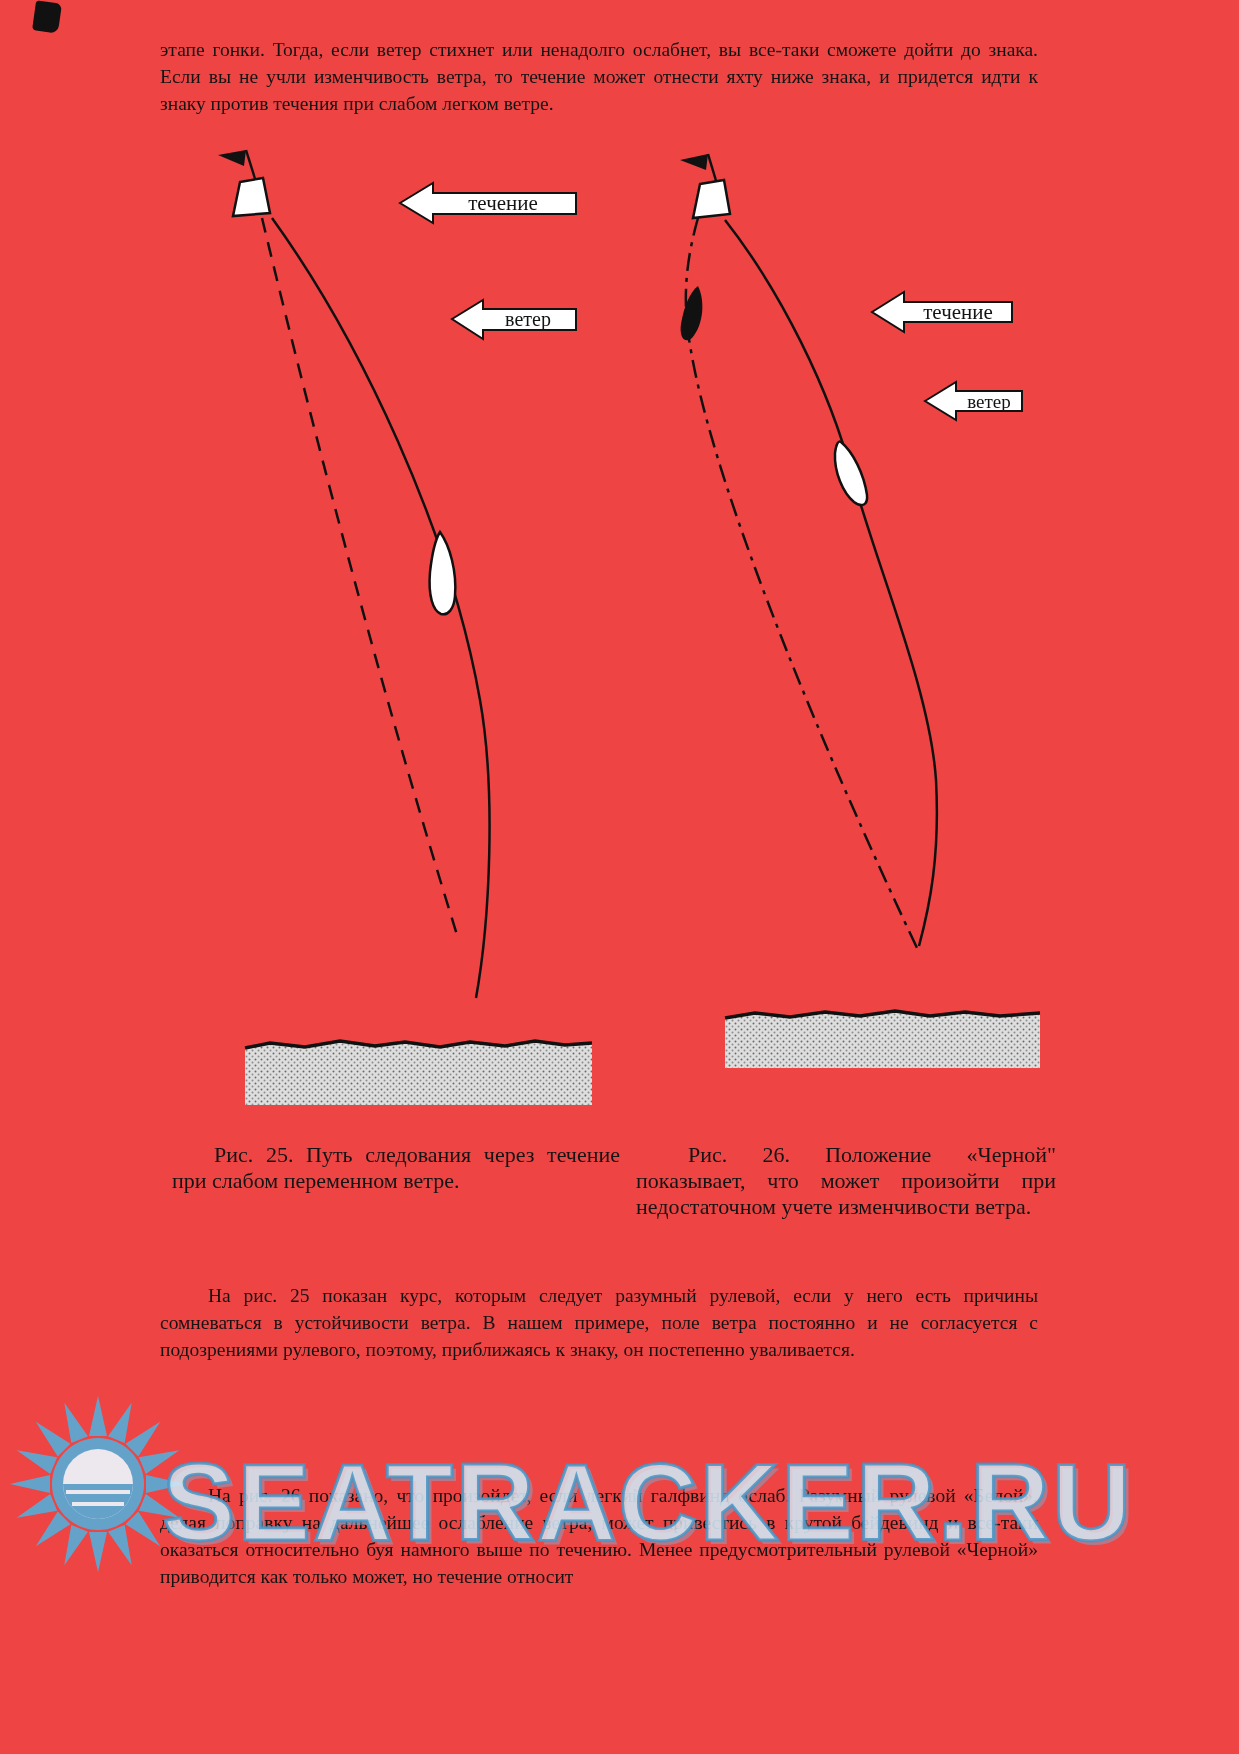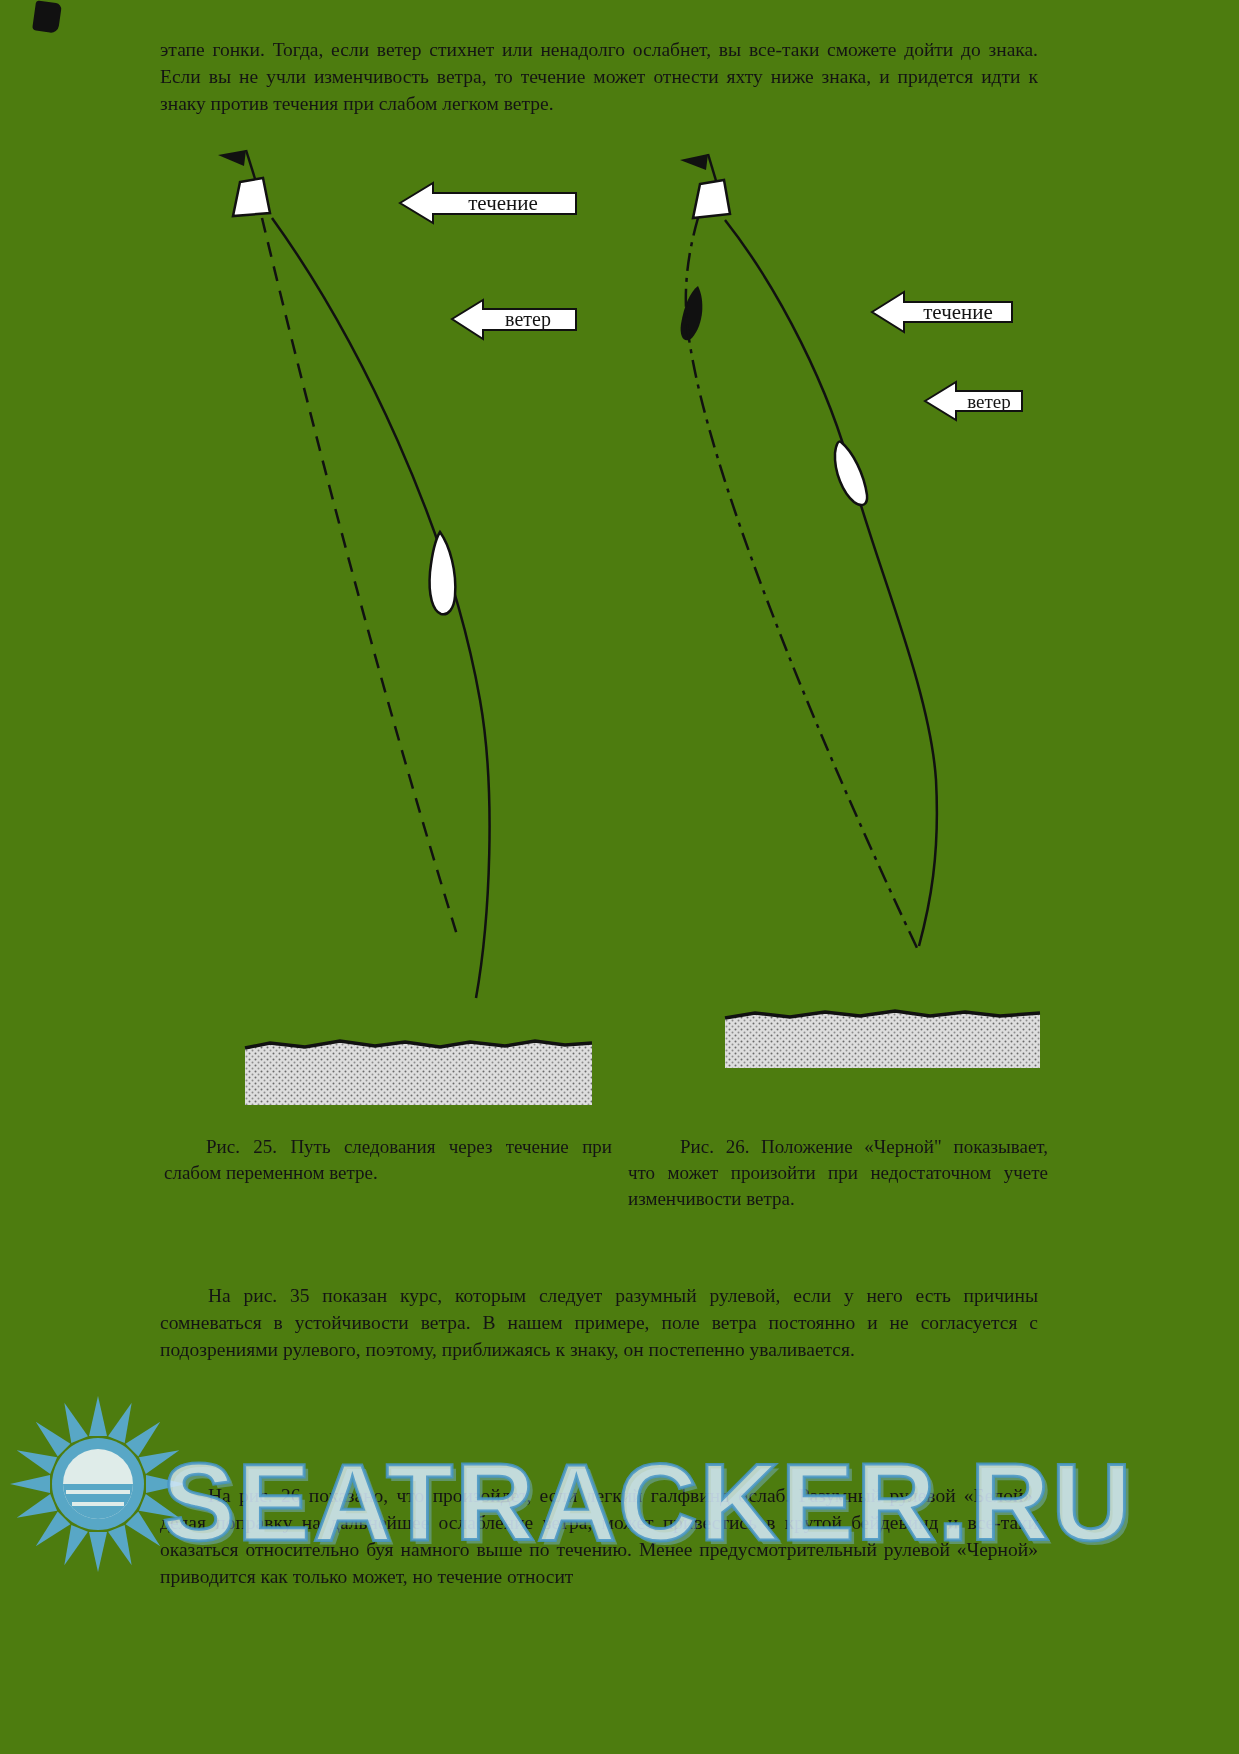--- a/index.html
+++ b/index.html
@@ -1,27 +1,27 @@
 <!DOCTYPE html>
 <html><head>
 <meta charset="utf-8">
 <style>
   * { box-sizing: border-box; }
   html, body { margin:0; padding:0; background:#9a9a9a; }
   .page {
     position:relative; width:1239px; height:1754px; margin:0 auto;
-    background:#4d7c0f; color:#141414; overflow:hidden;
+    background:#ef4444; color:#141414; overflow:hidden;
     font-family:"Liberation Serif","DejaVu Serif",serif;
   }
   .para {
     position:absolute; font-size:19.5px; line-height:27px;
     text-align:justify; margin:0;
   }
   .indent { text-indent:48px; }
-  .caption { position:absolute; font-size:19px; line-height:26px; margin:4px; text-align:justify;font-family:Liberation Serif, serif; }
+  .caption { position:absolute; font-size:22px; line-height:26px; margin:12px; text-align:justify;font-family:Liberation Serif, serif; }
   .fig { position:absolute; }
   svg text { font-family:"Liberation Serif","DejaVu Serif",serif; fill:#141414; }
   .scan-artifact {
     position:absolute; left:34px; top:2px; width:26px; height:30px;
     background:#111; border-radius:3px 6px 8px 4px; transform:rotate(8deg);
   }
   .watermark-text {
     position:absolute; left:162px; top:1438px; z-index:6;
     font-family:"Liberation Sans","DejaVu Sans",sans-serif; font-weight:bold;
     font-size:110px; letter-spacing:2px; white-space:nowrap;
@@ -114,21 +114,21 @@
     <g>
       <path d="M105 878 L135 873 L170 877 L205 872 L240 876 L275 871 L310 876 L345 872 L380 876 L420 873 L420 928 L105 928 Z" fill="url(#stip2)"></path>
       <path d="M105 878 L135 873 L170 877 L205 872 L240 876 L275 871 L310 876 L345 872 L380 876 L420 873" fill="none" stroke="#111" stroke-width="3.5"></path>
     </g>
   </svg>
 
   <p class="caption" style="left:160px; top:1130px; width:448px; text-indent:42px;">Рис. 25. Путь следования через течение при слабом переменном ветре.</p>
 
   <p class="caption" style="left:624px; top:1130px; width:420px; text-indent:52px;">Рис. 26. Положение «Черной" показывает, что может произойти при недостаточном учете изменчивости ветра.</p>
 
-  <p class="para indent" style="left:160px; top:1282px; width:878px;">На рис. 35 показан курс, которым следует разумный рулевой, если у него есть причины сомневаться в устойчивости ветра. В нашем примере, поле ветра постоянно и не согласуется с подозрениями рулевого, поэтому, приближаясь к знаку, он постепенно уваливается.</p>
+  <p class="para indent" style="left:160px; top:1282px; width:878px;">На рис. 25 показан курс, которым следует разумный рулевой, если у него есть причины сомневаться в устойчивости ветра. В нашем примере, поле ветра постоянно и не согласуется с подозрениями рулевого, поэтому, приближаясь к знаку, он постепенно уваливается.</p>
 
   <p class="para indent" style="left:160px; top:1482px; width:878px;">На рис. 26 показано, что произойдет, если легкий галфвинд ослаб. Разумный рулевой «Белой», делая поправку на дальнейшее ослабление ветра, может привестись в крутой бейдевинд и все-таки оказаться относительно буя намного выше по течению. Менее предусмотрительный рулевой «Черной» приводится как только может, но течение относит</p>
 
   <svg class="watermark-sun" width="180" height="184" viewBox="0 0 180 184">
     <defs>
       <polygon id="ray" points="90,4 81,44 99,44" fill="#5aabd6"></polygon>
     </defs>
     <use href="#ray"></use>
     <use href="#ray" transform="rotate(22.5 90 92)"></use>
     <use href="#ray" transform="rotate(45 90 92)"></use>

